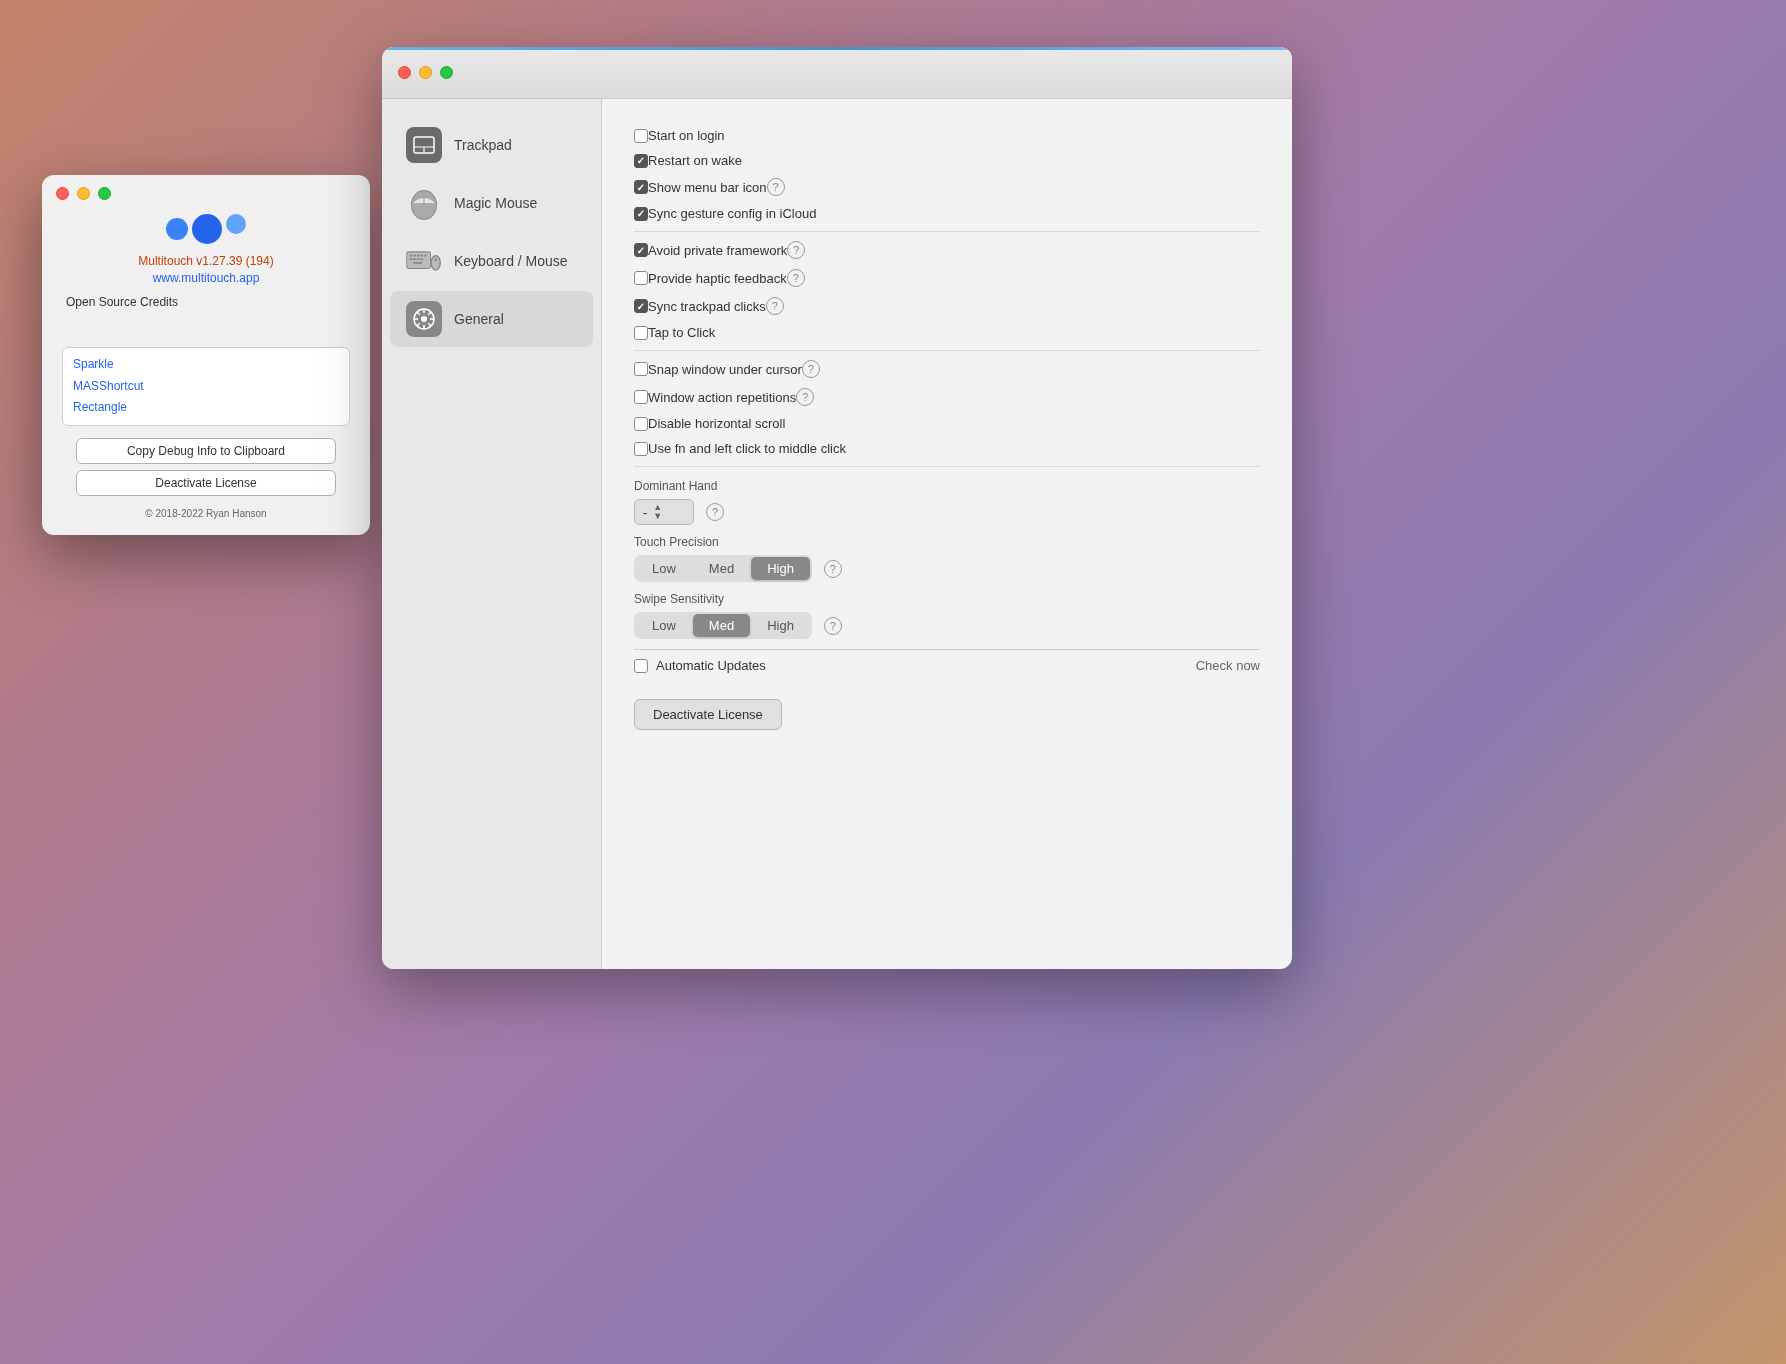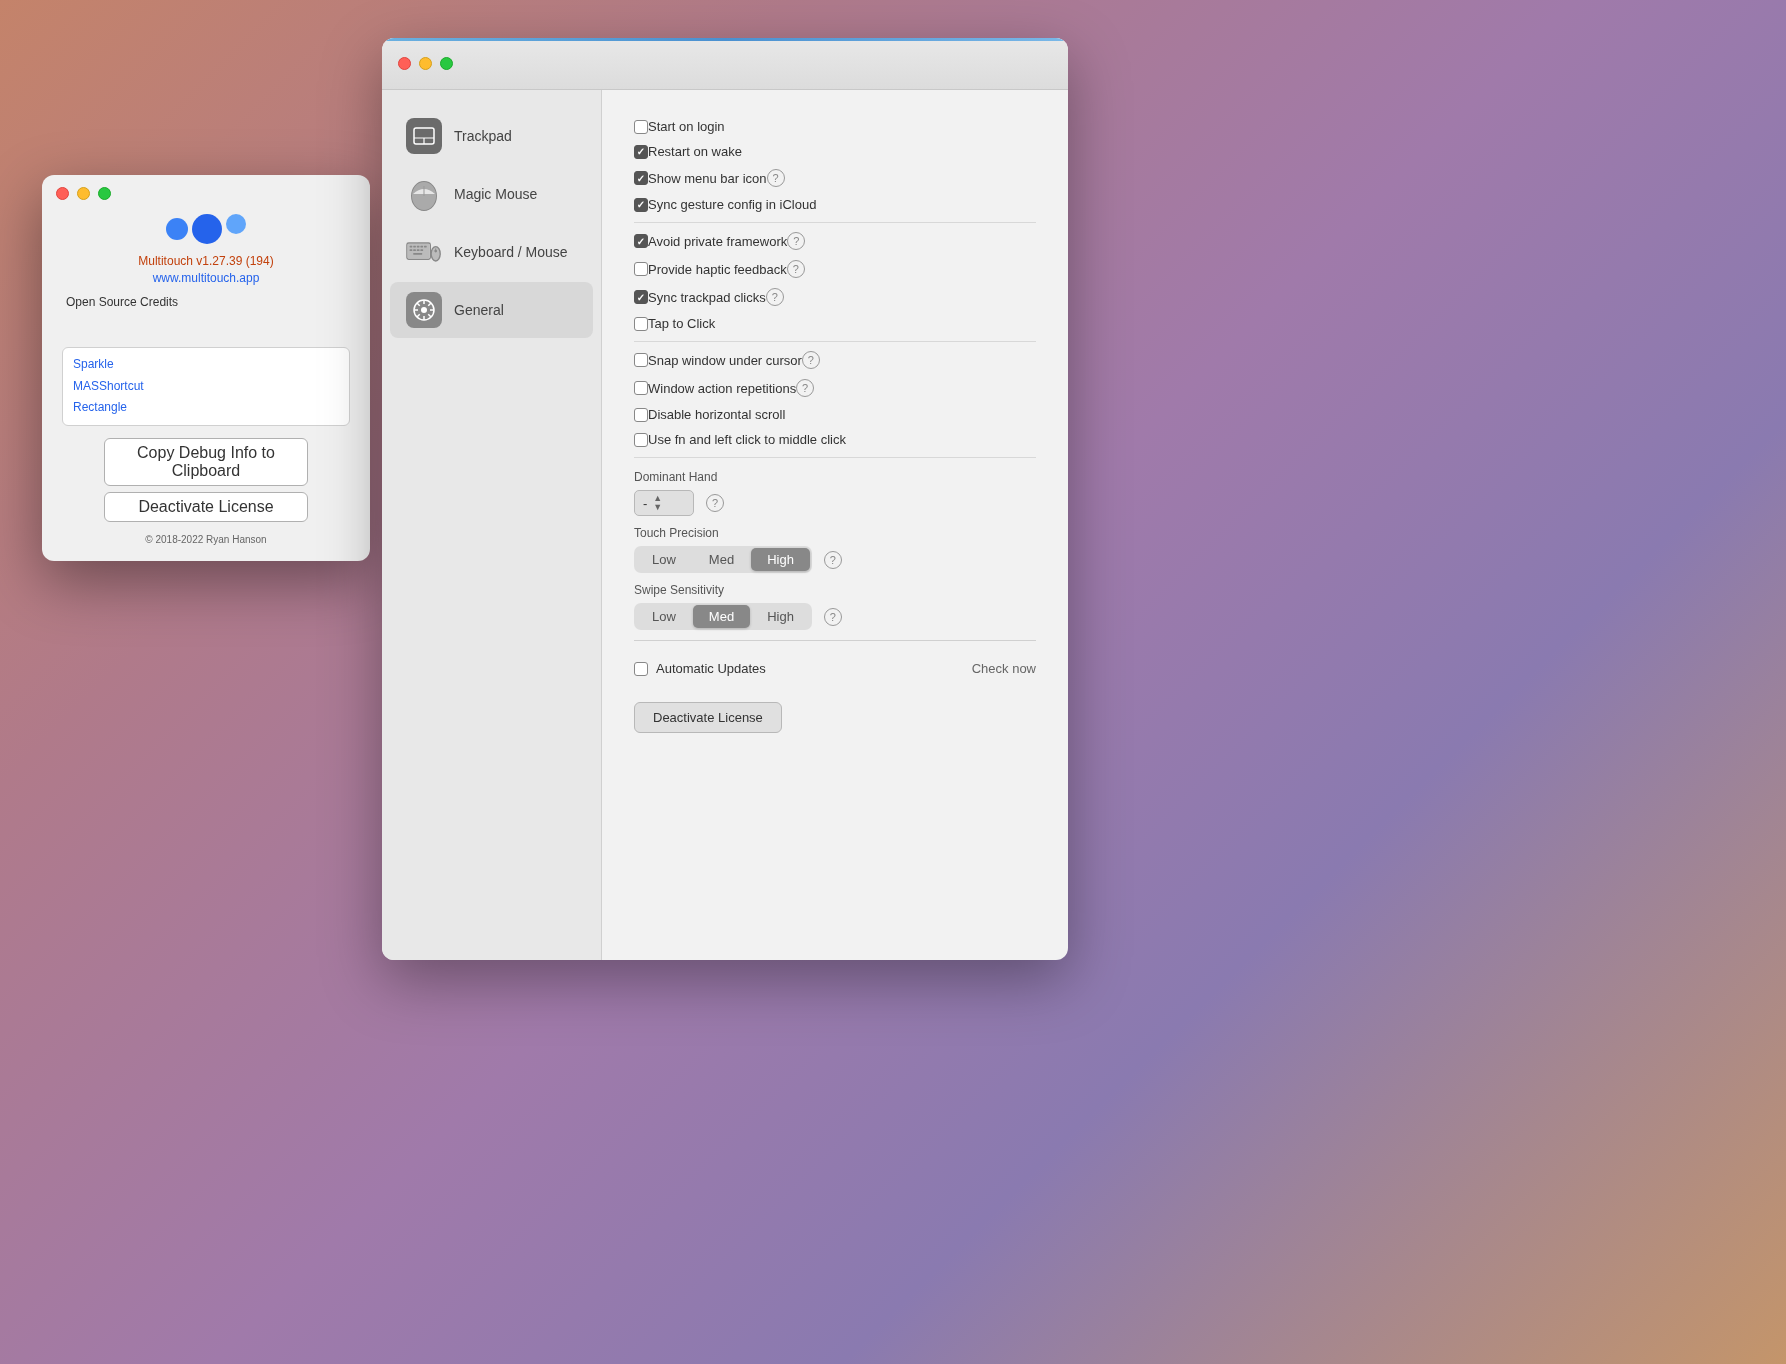--- a/index.html
+++ b/index.html
@@ -94,44 +94,44 @@
 
     .credits-list a {
       display: block;
       font-size: 12px;
       color: #2563eb;
       text-decoration: none;
       line-height: 1.8;
     }
 
     .btn-clipboard, .btn-deactivate {
-      width: 204px;
+      width: 260px;
       padding: 5px 12px;
       border: 1px solid #b0b0b0;
       border-radius: 6px;
       background: white;
-      font-size: 16px;
+      font-size: 12px;
       color: #333;
       cursor: pointer;
       text-align: center;
       margin-bottom: 6px;
     }
 
     .copyright {
       font-size: 10px;
       color: #666;
       margin-top: 6px;
     }
 
     
     .prefs-window {
       position: absolute;
       left: 382px;
-      top: 38px;
-      width: 686px;
+      top: 47px;
+      width: 910px;
       background: #f2f2f2;
       border-radius: 12px;
       box-shadow: 0 20px 60px rgba(0,0,0,0.35);
       overflow: hidden;
     }
 
     .prefs-titlebar {
       height: 52px;
       background: linear-gradient(to bottom, #e8e8e8, #dcdcdc);
       display: flex;
@@ -340,21 +340,21 @@
       font-size: 13px;
       color: #666;
       cursor: pointer;
     }
 
     .auto-updates-row {
       display: flex;
       align-items: center;
       justify-content: space-between;
       border-top: 1px solid #d0d0d0;
-      padding-top: 20px;
+      padding-top: 8px;
       margin-top: 8px;
     }
   </style>
 </head>
 <body>
 
 <div class="about-window">
   <div class="window-titlebar">
     <span class="traffic-btn traffic-close"></span>
     <span class="traffic-btn traffic-min"></span>

